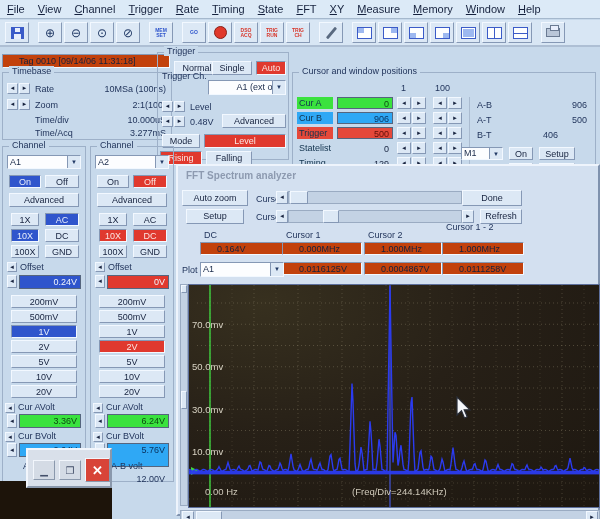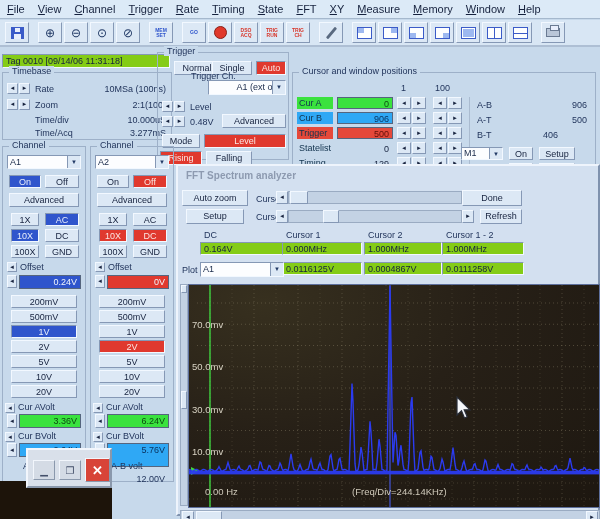--- a/index.html
+++ b/index.html
@@ -27,22 +27,22 @@
   .wbox span{position:absolute;background:#9db8f0;}
   .prn{width:14px;height:9px;background:#b9c6d8;border:1px solid #6a7a92;position:relative;}
   .prn:before{content:"";position:absolute;left:3px;top:-4px;width:7px;height:4px;background:#e8eefc;border:1px solid #6a7a92;}
   
   .group{border:1px solid #9db0c8;background:transparent;}
   .glabel{position:absolute;top:-7px;left:6px;background:#c7d9eb;padding:0 3px;font-size:9px;color:#22355c;}
   .btn{background:#dce8f5;border:1px solid;border-color:#f2f8ff #8598b5 #8598b5 #f2f8ff;
        font-size:9px;color:#16223e;text-align:center;overflow:hidden;line-height:12px;white-space:nowrap;}
   .btn.act-b{background:#2f55cc;color:#e8eefc;border-color:#8598b5 #f2f8ff #f2f8ff #8598b5;}
   .btn.act-r{background:#e0392e;color:#fbe6e2;border-color:#8598b5 #f2f8ff #f2f8ff #8598b5;}
-  .field{background:#84cc16;border:1px solid;border-color:#8598b5 #f2f8ff #f2f8ff #8598b5;
-         font-size:9px;color:#16223e;padding:0 3px;overflow:hidden;white-space:nowrap;line-height:12px;}
+  .field{background:#c2410c;border:1px solid;border-color:#8598b5 #f2f8ff #f2f8ff #8598b5;
+         font-size:9px;color:#16223e;padding:0 16px;overflow:hidden;white-space:nowrap;line-height:12px;}
   .spin{background:#dce8f5;border:1px solid;border-color:#f2f8ff #8598b5 #8598b5 #f2f8ff;
         font-size:6px;color:#16223e;text-align:center;line-height:9px;padding:0;}
   .combo{background:#fcfdff;border:1px solid;border-color:#8598b5 #f2f8ff #f2f8ff #8598b5;
          font-size:9px;padding:0 2px;line-height:13px;position:relative;overflow:hidden;white-space:nowrap;}
   .combo:after{content:"▼";position:absolute;right:0;top:0;bottom:0;width:12px;background:#dce8f5;
                border-left:1px solid #8598b5;font-size:6px;line-height:13px;text-align:center;color:#223a66;}
   .lbl{font-size:9px;color:#22355c;white-space:nowrap;}
   .vfield{border:1px solid #55657e;font-size:9px;text-align:right;padding:0 3px;line-height:12px;}
   .vgreen{background:#3ae23e;color:#0c4a10;}
   .vcyan{background:#2fa8f5;color:#0a3562;}
@@ -177,21 +177,21 @@
     <div class="abs lbl" style="right:5px;top:42px;">10.000uS</div>
     <div class="abs lbl" style="left:32px;top:55px;">Time/Acq</div>
     <div class="abs lbl" style="right:5px;top:55px;">3.277mS</div>
   </div>
 
   <div class="abs group" style="left:157px;top:52px;width:132px;height:108px;">
     <span class="glabel">Trigger</span>
     <div class="abs btn" style="left:16px;top:8px;width:46px;height:14px;">Normal</div>
     <div class="abs btn" style="left:54px;top:8px;width:40px;height:14px;">Single</div>
     <div class="abs btn act-r" style="left:98px;top:8px;width:30px;height:14px;">Auto</div>
-    <div class="abs lbl" style="left:4px;top:18px;margin-left:29px;">Trigger Ch.</div>
+    <div class="abs lbl" style="left:4px;top:18px;">Trigger Ch.</div>
     <div class="abs combo" style="left:50px;top:27px;width:78px;height:15px;text-align:right;">A1 (ext out)</div>
     <div class="abs spin" style="left:4px;top:48px;width:11px;height:11px;">◄</div>
     <div class="abs spin" style="left:16px;top:48px;width:11px;height:11px;">►</div>
     <div class="abs lbl" style="left:32px;top:49px;">Level</div>
     <div class="abs spin" style="left:4px;top:63px;width:11px;height:11px;">◄</div>
     <div class="abs spin" style="left:16px;top:63px;width:11px;height:11px;">►</div>
     <div class="abs lbl" style="left:32px;top:64px;">0.48V</div>
     <div class="abs btn" style="left:64px;top:61px;width:64px;height:14px;">Advanced</div>
     <div class="abs btn" style="left:4px;top:81px;width:38px;height:14px;">Mode</div>
     <div class="abs btn act-r" style="left:46px;top:81px;width:82px;height:14px;">Level</div>
@@ -338,21 +338,21 @@
     <div class="abs spin" style="left:98px;top:44px;width:12px;height:13px;line-height:11px;">◄</div>
     <div class="abs sbtrack" style="left:110px;top:44px;width:174px;height:13px;"></div>
     <div class="abs btn" style="left:145px;top:44px;width:16px;height:13px;"></div>
     <div class="abs spin" style="left:284px;top:44px;width:12px;height:13px;line-height:11px;">►</div>
     <div class="abs btn" style="left:302px;top:43px;width:42px;height:15px;line-height:13px;">Refresh</div>
 
     <div id="fft-readouts">
         <div class="abs lbl" style="left: 26px; top: 64px;">DC</div>
         <div class="abs lbl" style="left: 108px; top: 64px;">Cursor 1</div>
         <div class="abs lbl" style="left: 190px; top: 64px;">Cursor 2</div>
-        <div class="abs lbl" style="left: 268px; top: 64px;">Cursor 1 - 2</div>
+        <div class="abs lbl" style="left: 268px; top: 56px;">Cursor 1 - 2</div>
         <div class="abs field" style="left: 22px; top: 76px; width: 84px; height: 13px;">0.164V</div>
         <div class="abs field" style="left: 104px; top: 76px; width: 80px; height: 13px;">0.000MHz</div>
         <div class="abs field" style="left: 186px; top: 76px; width: 78px; height: 13px;">1.000MHz</div>
         <div class="abs field" style="left: 264px; top: 76px; width: 82px; height: 13px;">1.000MHz</div>
         <div class="abs field" style="left: 104px; top: 96px; width: 80px; height: 13px;">0.0116125V</div>
         <div class="abs field" style="left: 186px; top: 96px; width: 78px; height: 13px;">0.0004867V</div>
         <div class="abs field" style="left: 264px; top: 96px; width: 82px; height: 13px;">0.0111258V</div>
       </div>
     <div class="abs lbl" style="left:4px;top:99px;">Plot</div>
     <div class="abs combo" style="left:22px;top:96px;width:84px;height:15px;">A1</div>

